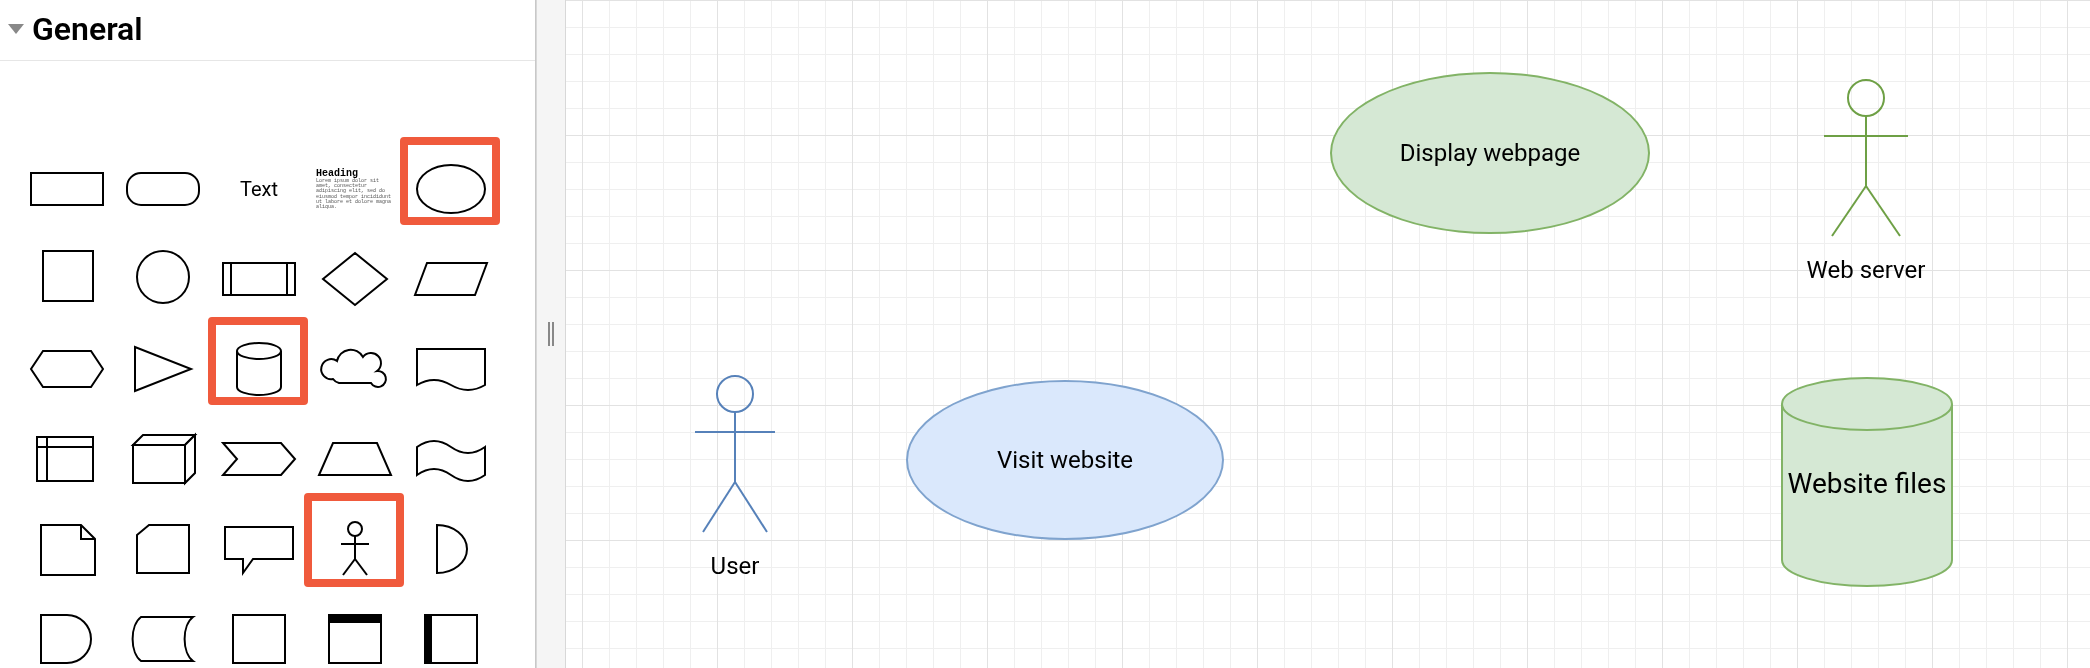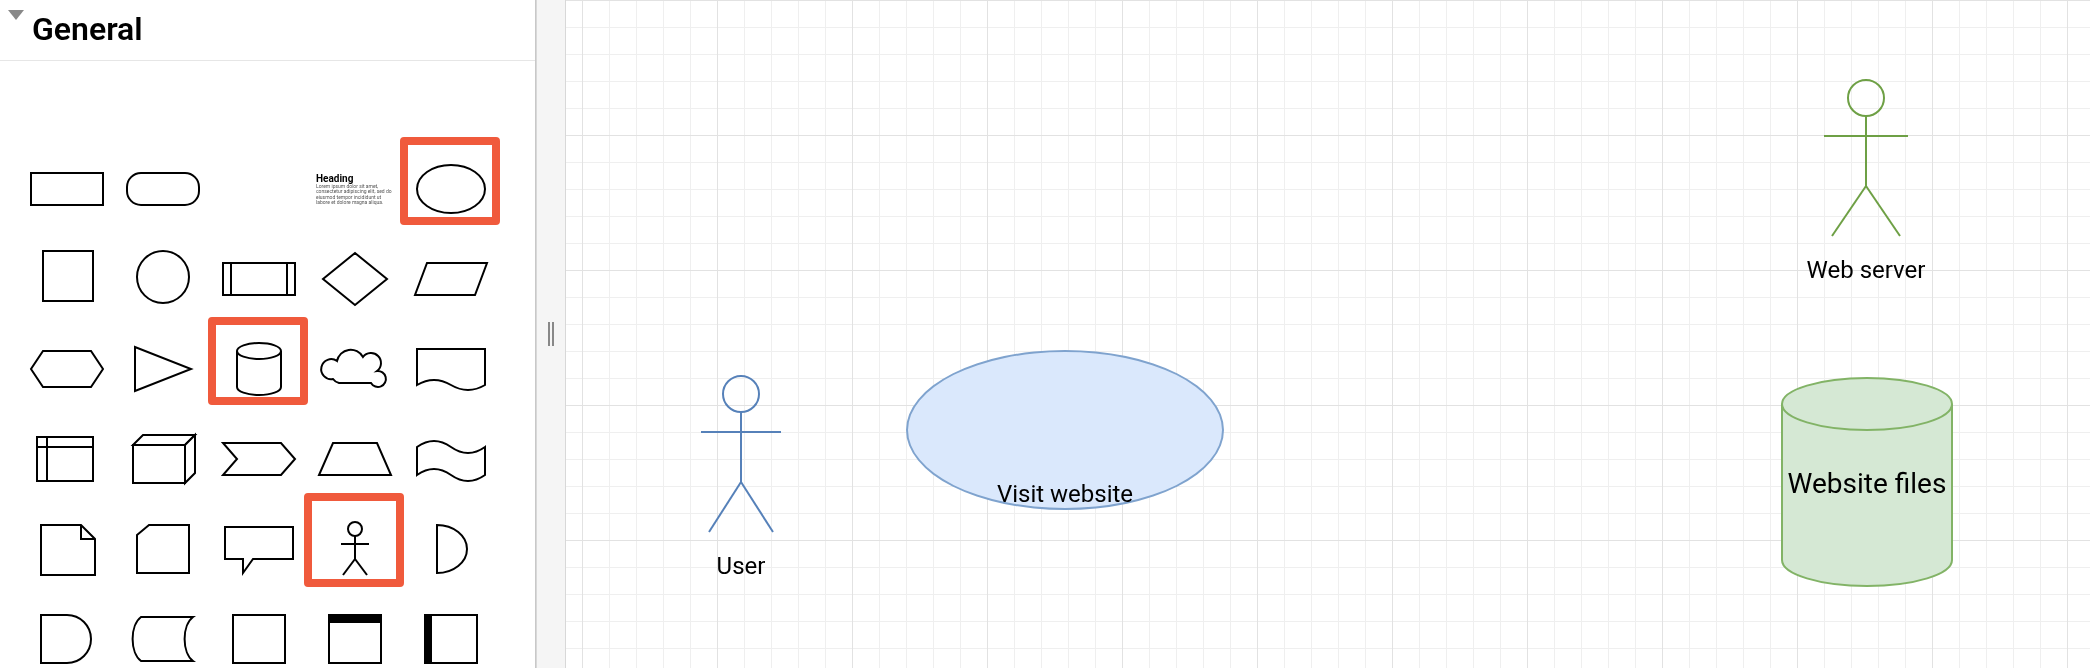--- a/index.html
+++ b/index.html
@@ -16,20 +16,21 @@
   
   .sidebar {
     position: absolute;
     top: 0; left: 0; bottom: 0;
     width: 536px;
     background: #fff;
     border-right: 1px solid #c8c8c8;
   }
   .section-header {
     display: flex;
+    align-items: center;
     padding: 10px 10px 12px 8px;
     font-size: 32px;
     font-weight: 600;
     border-bottom: 1px solid #e6e6e6;
   }
   .section-header .tri {
     width: 0; height: 0;
     border-left: 8px solid transparent;
     border-right: 8px solid transparent;
     border-top: 10px solid #888;
@@ -120,21 +121,24 @@
     <div class="cell" style="left:22px; top:92px;">
       <svg viewBox="0 0 84 64">
           <rect x="6" y="16" width="72" height="32" fill="#fff" stroke="#000" stroke-width="2"></rect>
         </svg>
     </div>
     <div class="cell" style="left:118px; top:92px;">
       <svg viewBox="0 0 84 64">
           <rect x="6" y="16" width="72" height="32" rx="14" fill="#fff" stroke="#000" stroke-width="2"></rect>
         </svg>
     </div>
-    <div class="cell" style="left:310px; top:92px; flex-direction:column; align-items:flex-start; padding:4px 6px;">
+    <div class="cell" style="left:214px; top:92px;">
+      <span style="font-size:20px;">Text</span>
+    </div>
+    <div class="cell" style="left:310px; top:92px; flex-direction:column; align-items:flex-start; padding:4px 6px;font-family:Liberation Mono, monospace;">
       <div class="tiny-heading">Heading</div>
       <div class="tiny-lorem">Lorem ipsum dolor sit amet, consectetur adipiscing elit, sed do eiusmod tempor incididunt ut labore et dolore magna aliqua.</div>
     </div>
     <div class="cell" style="left:406px; top:92px;">
       <svg viewBox="0 0 84 64">
           <ellipse cx="42" cy="32" rx="34" ry="24" fill="#fff" stroke="#000" stroke-width="2"></ellipse>
         </svg>
     </div>
 
     <div class="cell" style="left:22px; top:182px;">
@@ -288,35 +292,38 @@
 
 <div class="splitter">
   <div class="grip">
       <div></div>
       <div></div>
     </div>
 </div>
 
 <div class="canvas">
 
-  <div class="node" style="left:105px; top:372px; width:140px;">
+  <div class="node" style="left:99px; top:372px; width:140px;">
     <svg width="140" height="170" viewBox="0 0 140 170">
       <circle cx="70" cy="22" r="18" fill="none" stroke="#5681b9" stroke-width="2"></circle>
       <line x1="70" y1="40" x2="70" y2="110" stroke="#5681b9" stroke-width="2"></line>
       <line x1="30" y1="60" x2="110" y2="60" stroke="#5681b9" stroke-width="2"></line>
       <line x1="70" y1="110" x2="38" y2="160" stroke="#5681b9" stroke-width="2"></line>
       <line x1="70" y1="110" x2="102" y2="160" stroke="#5681b9" stroke-width="2"></line>
     </svg>
     <div class="label">User</div>
   </div>
 
-  <div class="node ellipse-node" style="left:340px; top:350px; width:318px; height:160px; background:#dae8fc; border:2px solid #7fa3ce;align-items:flex-end;">
+  <div class="node ellipse-node" style="left:340px; top:380px; width:318px; height:160px; background:#dae8fc; border:2px solid #7fa3ce;">
     <span>Visit website</span>
   </div>
 
+  <div class="node ellipse-node" style="left:764px; top:72px; width:320px; height:162px; background:#d5e8d4; border:2px solid #82b366;">
+    <span>Display webpage</span>
+  </div>
 
   <div class="node" style="left:1220px; top:76px; width:160px;">
     <svg width="160" height="170" viewBox="0 0 160 170">
       <circle cx="80" cy="22" r="18" fill="none" stroke="#6ea045" stroke-width="2"></circle>
       <line x1="80" y1="40" x2="80" y2="110" stroke="#6ea045" stroke-width="2"></line>
       <line x1="38" y1="60" x2="122" y2="60" stroke="#6ea045" stroke-width="2"></line>
       <line x1="80" y1="110" x2="46" y2="160" stroke="#6ea045" stroke-width="2"></line>
       <line x1="80" y1="110" x2="114" y2="160" stroke="#6ea045" stroke-width="2"></line>
     </svg>
     <div class="label">Web server</div>

